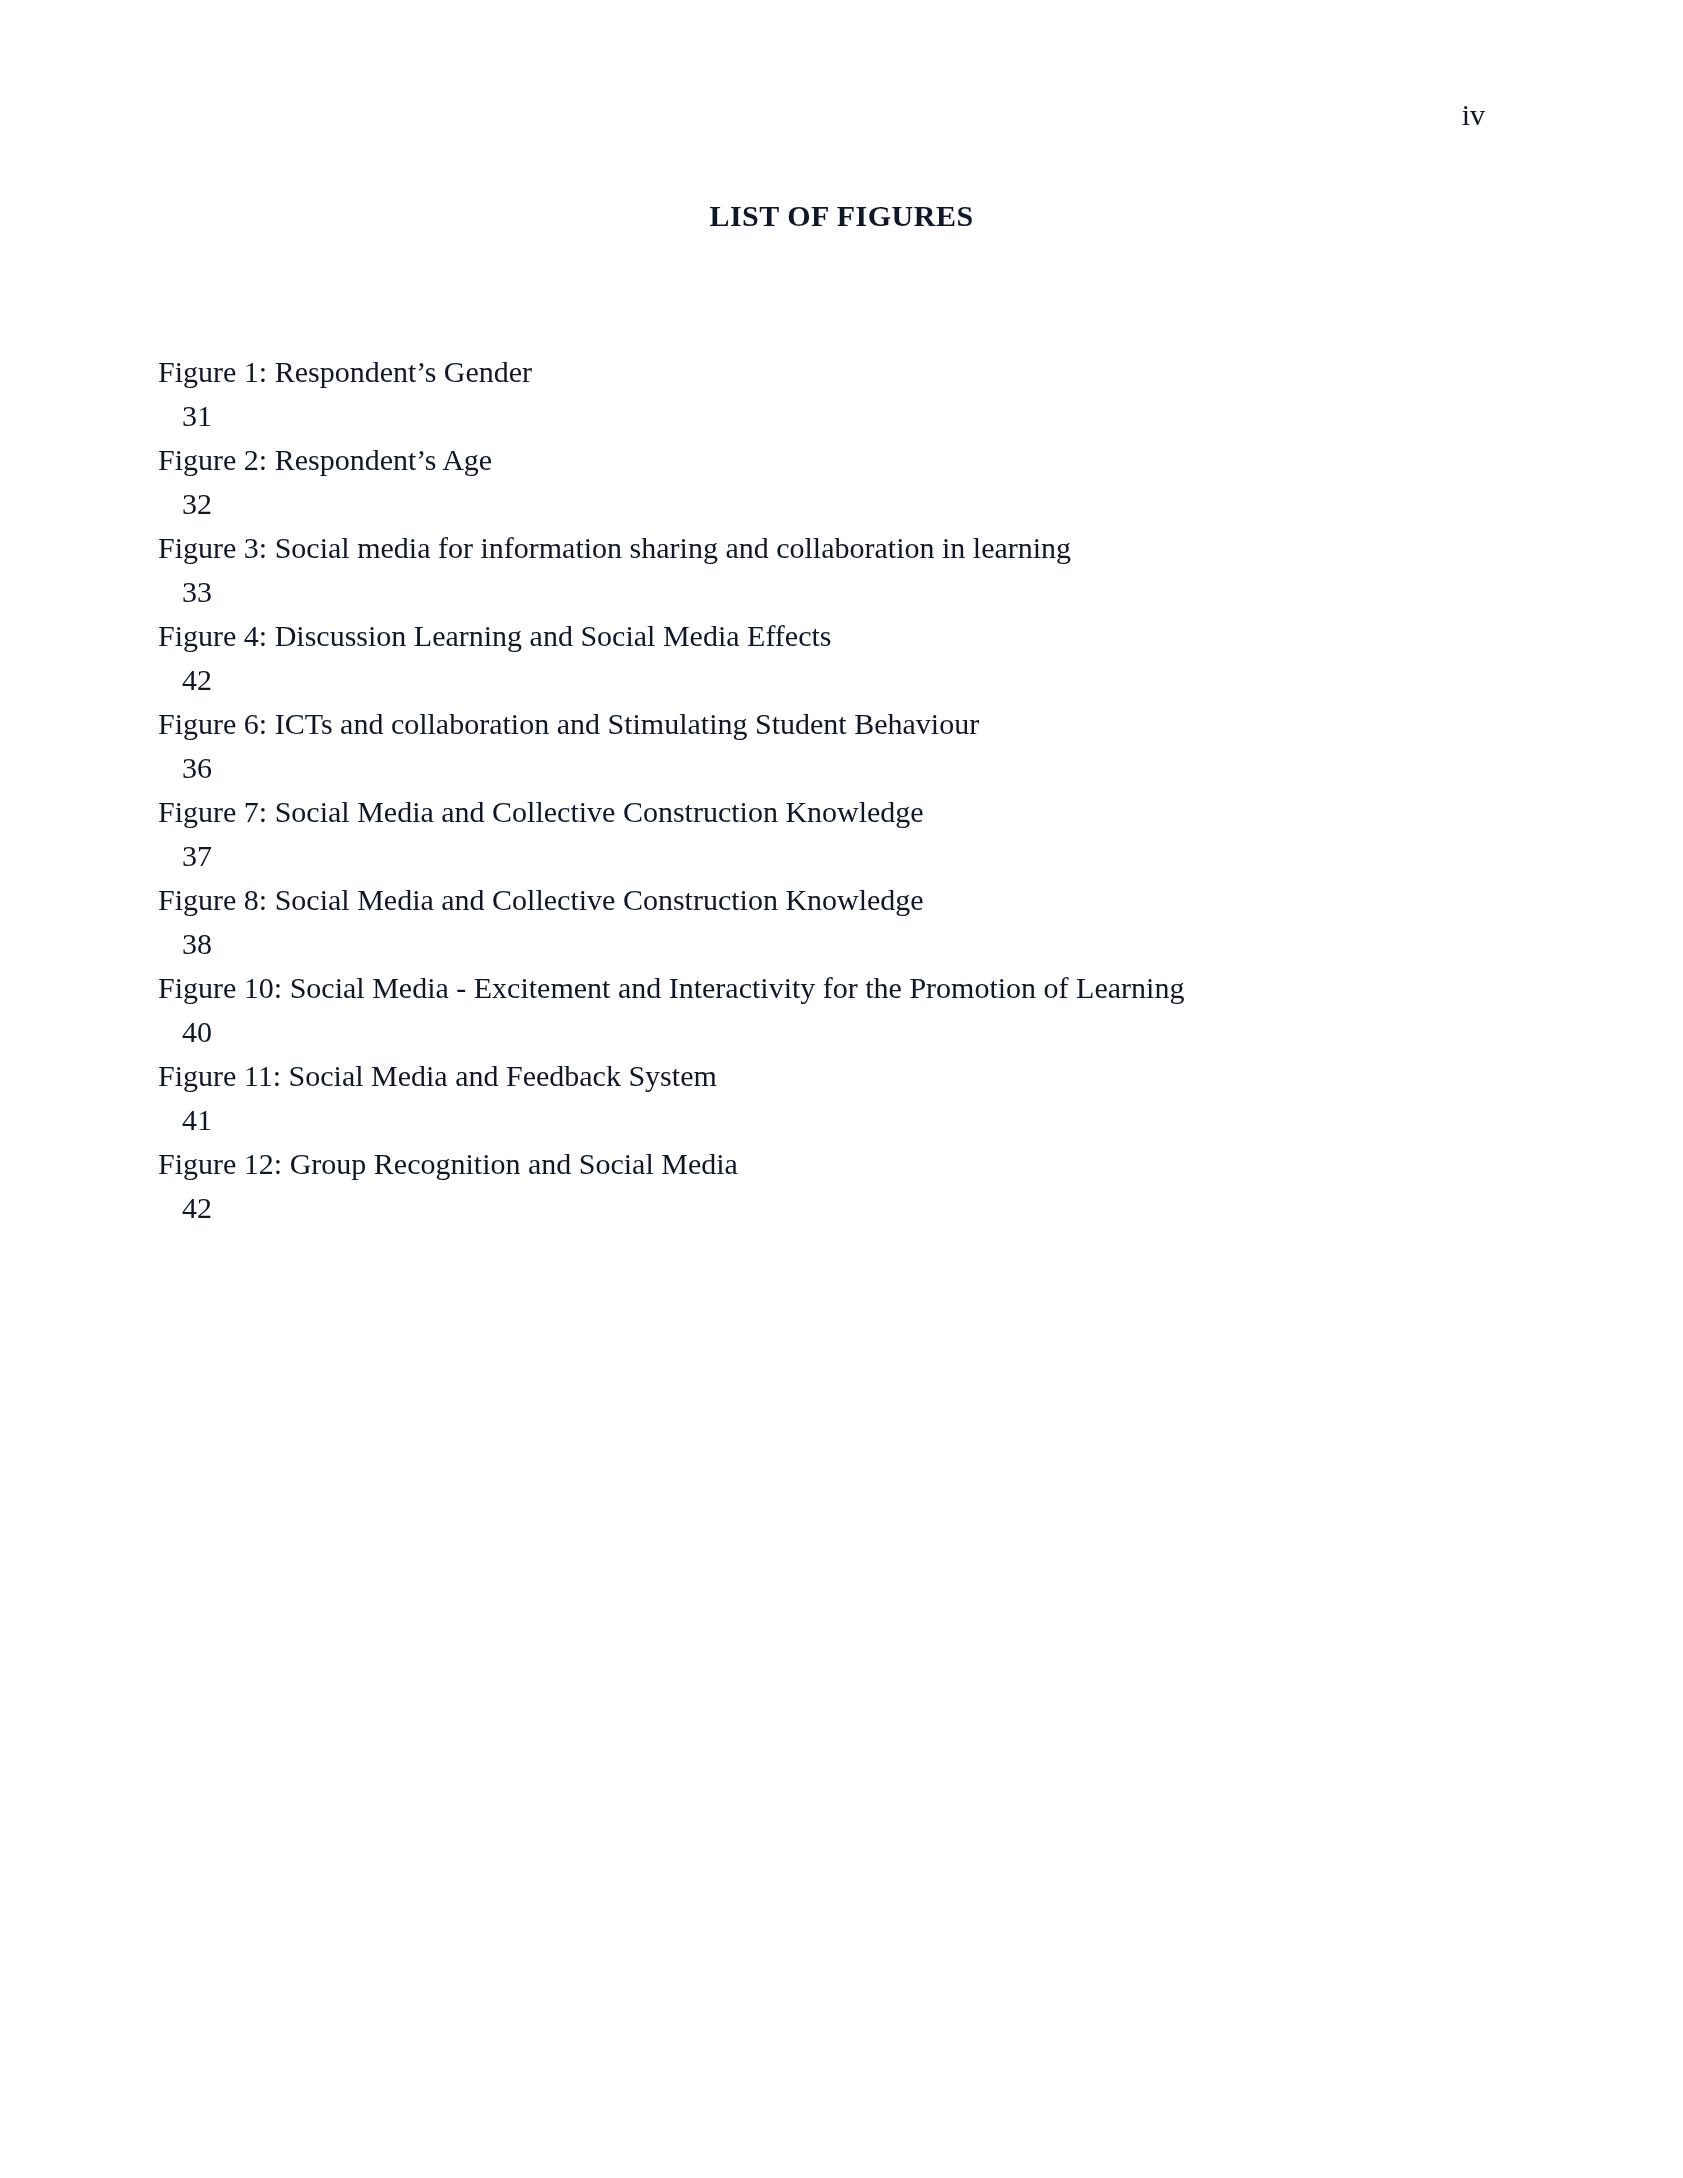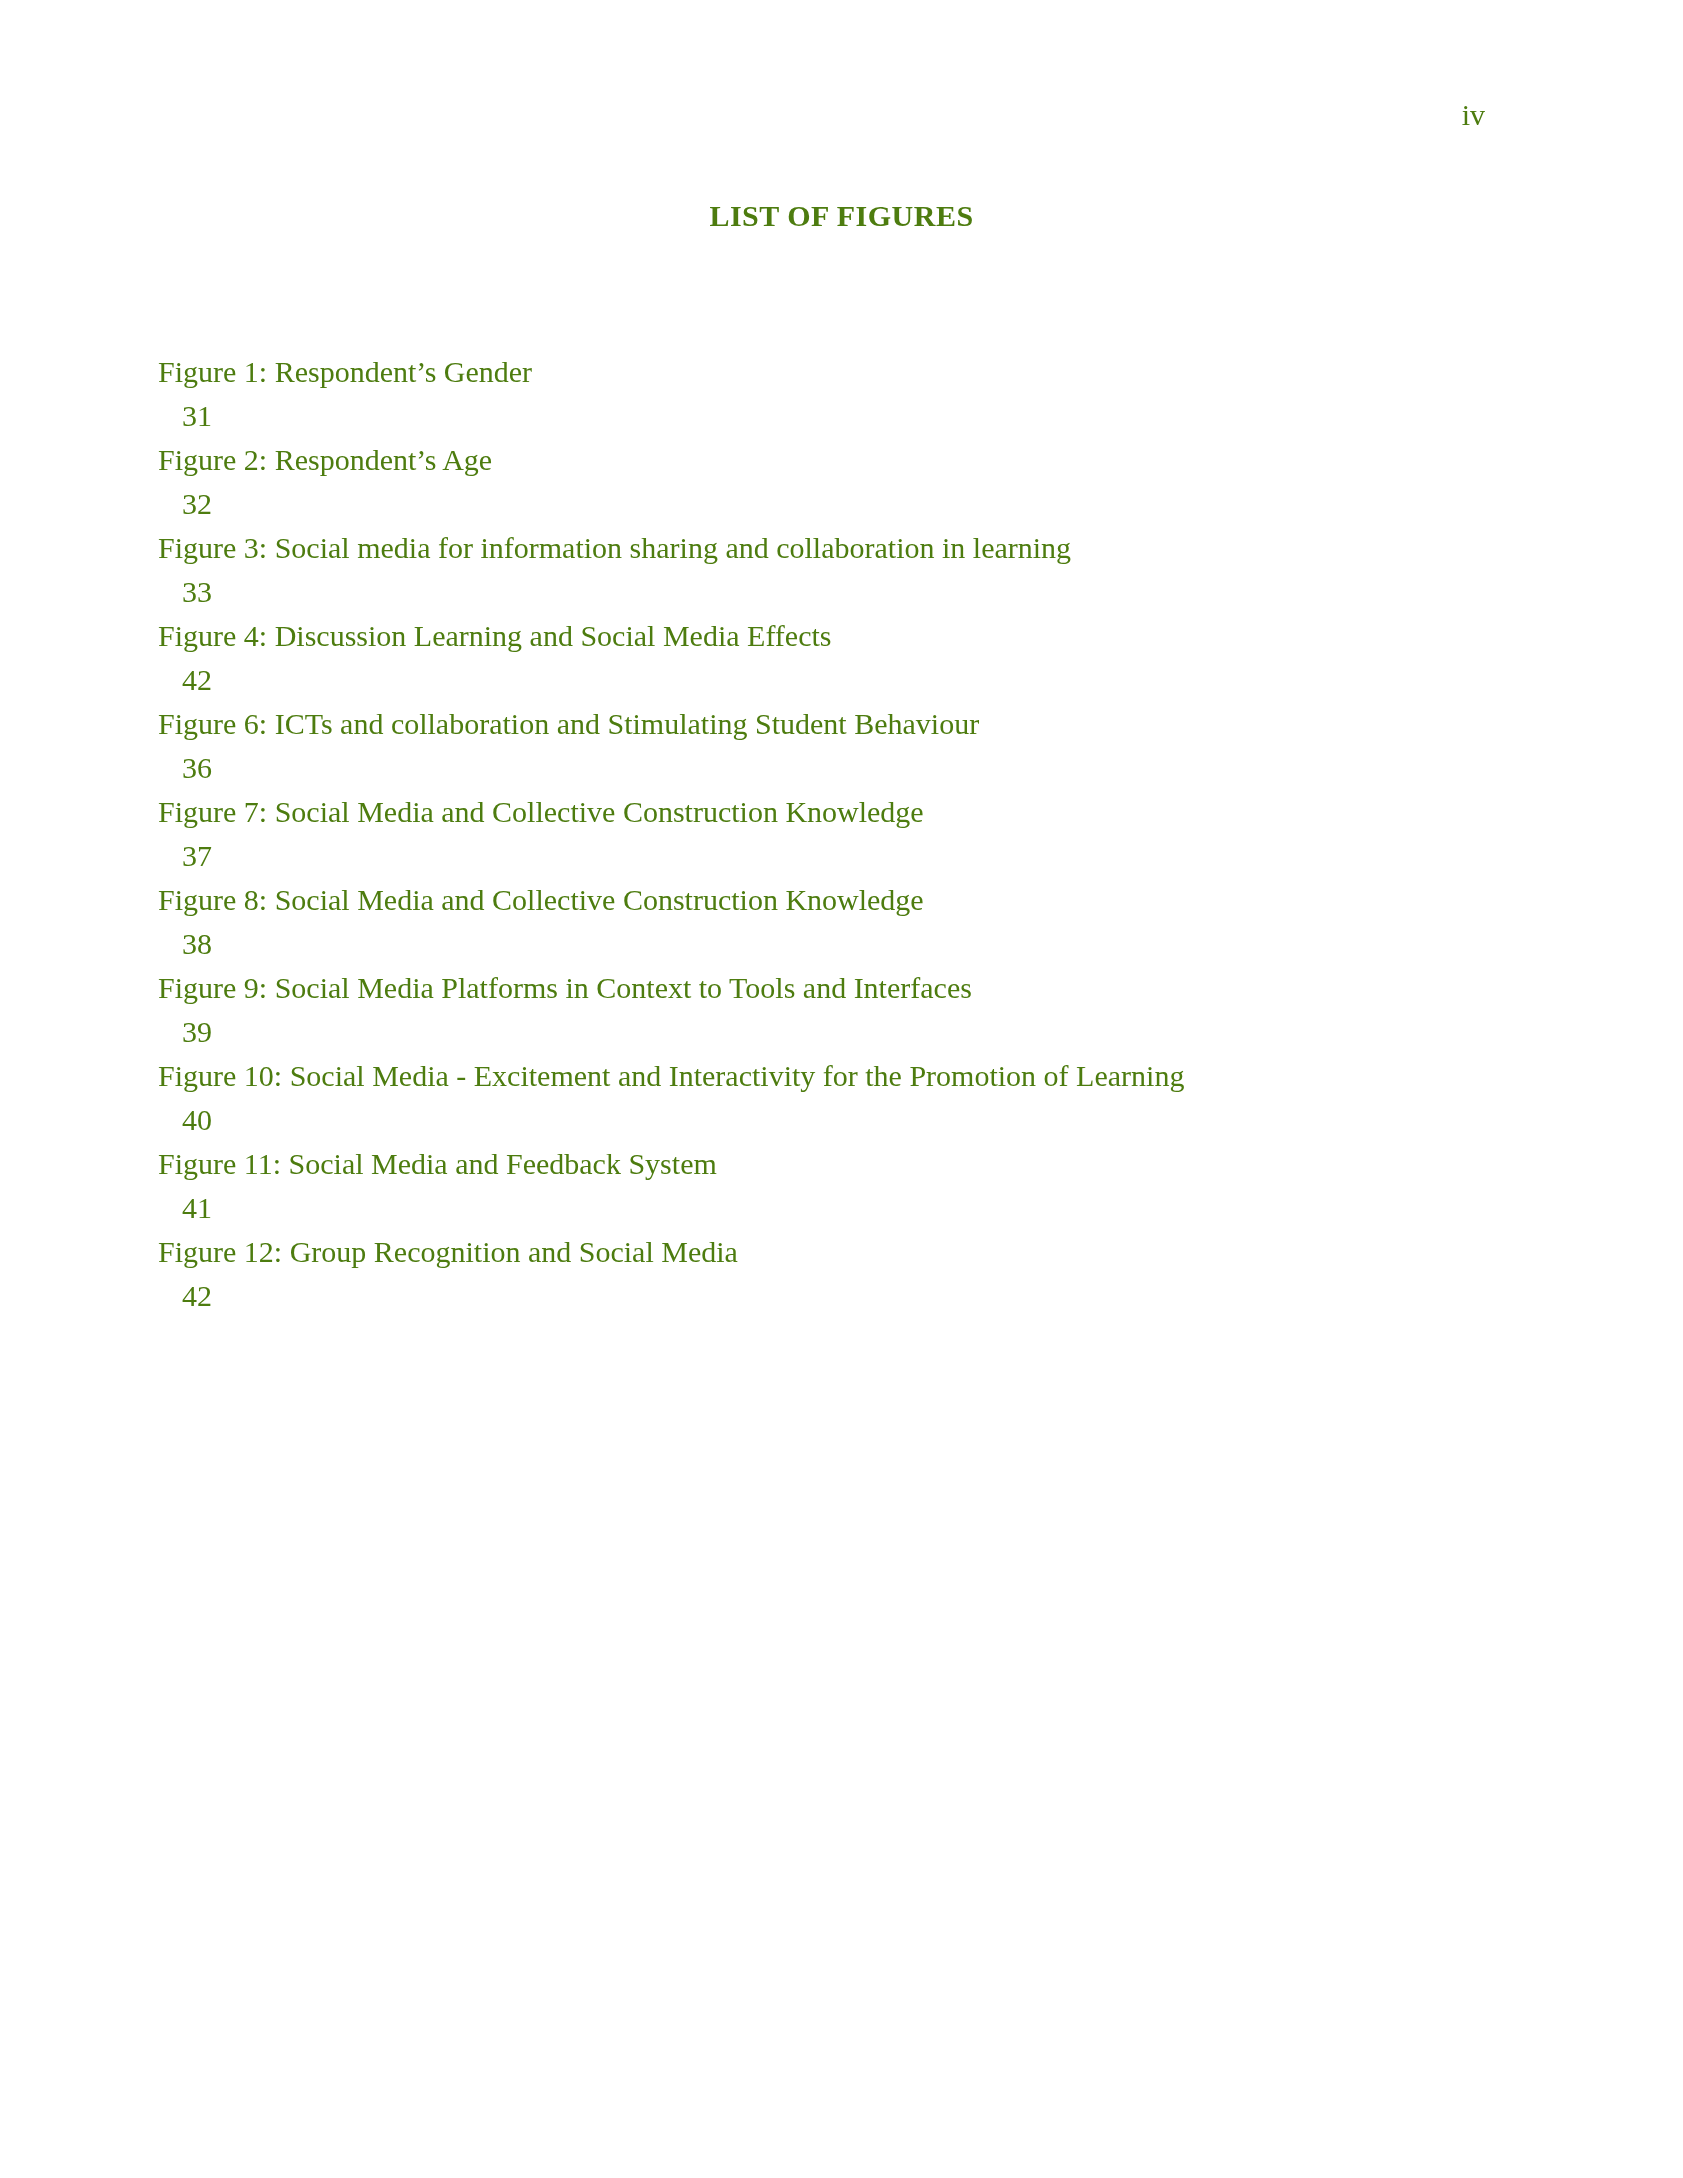--- a/index.html
+++ b/index.html
@@ -5,21 +5,21 @@
   html, body {
     margin: 0;
     padding: 0;
     background: #ffffff;
   }
   .page {
     position: relative;
     width: 1683px;
     height: 2178px;
     background: #ffffff;
-    color: #4d7c0f;
+    color: #0f172a;
     font-family: "Liberation Serif", "DejaVu Serif", serif;
     overflow: hidden;
   }
   .corner-page-number {
     position: absolute;
     top: 97px;
     left: 0;
     right: 198px;
     text-align: right;
     font-size: 30px;
@@ -102,24 +102,20 @@
     <div class="figure-row">
       <span class="figure-label">Figure 7: Social Media and Collective Construction Knowledge</span>
       <span class="figure-page">37</span>
     </div>
 
     <div class="figure-row">
       <span class="figure-label">Figure 8: Social Media and Collective Construction Knowledge</span>
       <span class="figure-page">38</span>
     </div>
 
-    <div class="figure-row">
-      <span class="figure-label">Figure 9: Social Media Platforms in Context to Tools and Interfaces</span>
-      <span class="figure-page">39</span>
-    </div>
 
     <div class="figure-row">
       <span class="figure-label">Figure 10: Social Media - Excitement and Interactivity for the Promotion of Learning</span>
       <span class="figure-page">40</span>
     </div>
 
     <div class="figure-row">
       <span class="figure-label">Figure 11: Social Media and Feedback System</span>
       <span class="figure-page">41</span>
     </div>

